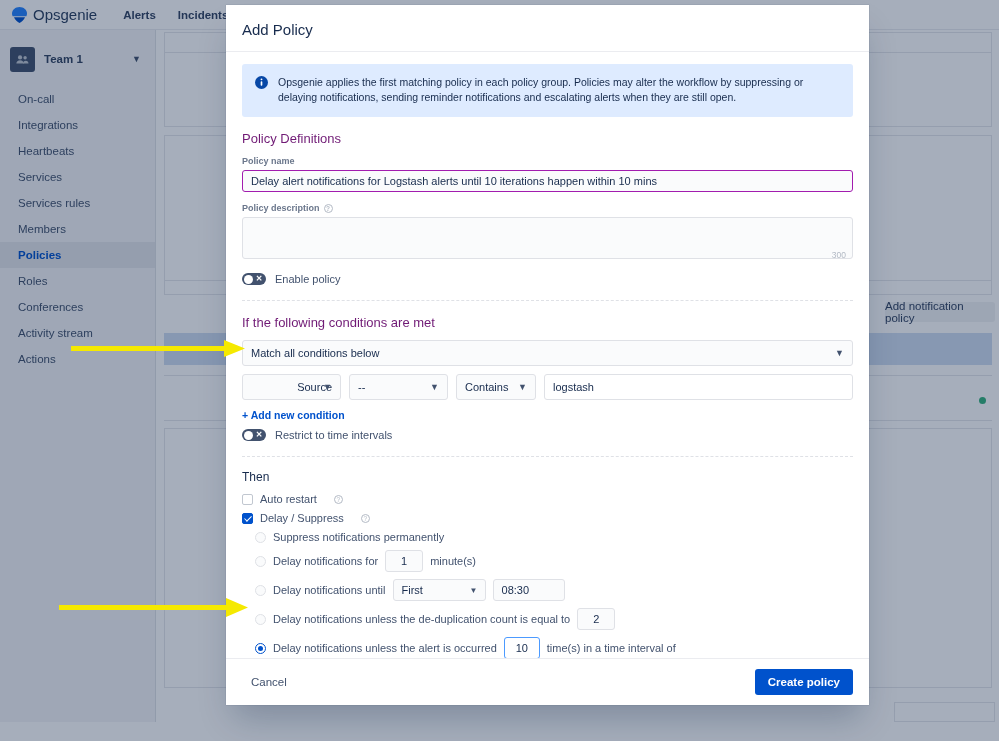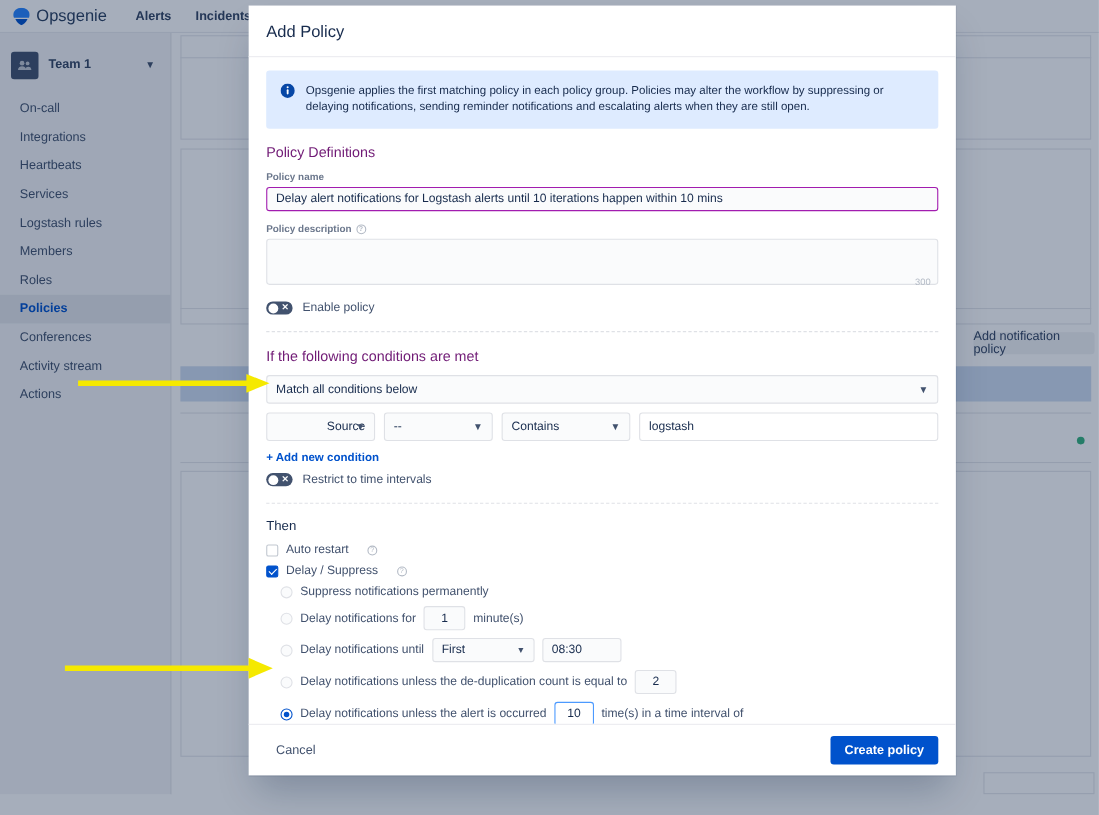--- a/index.html
+++ b/index.html
@@ -204,21 +204,21 @@
   }
   .sel-input .chev {
     position: absolute; right: 8px; top: 50%; transform: translateY(-50%);
     color: #42526e; font-size: 9px;
   }
   .match-select { margin-bottom: 8px; }
 
   .cond-row { display: flex; gap: 8px; }
   .cond-row .c1 { width: 99px; flex: 0 0 auto; justify-content: flex-end; }
   .cond-row .c2 { width: 99px; flex: 0 0 auto; }
-  .cond-row .c3 { width: 117px; flex: 0 0 auto; }
+  .cond-row .c3 { width: 80px; flex: 0 0 auto; }
   .cond-row .c4 { flex: 1 1 auto; background: #ffffff; }
 
   .add-cond {
     margin-top: 9px; font-size: 10.5px; color: #0052cc;
     font-weight: 600; cursor: pointer;
   }
 
   
   .then-title {
     font-size: 12px; color: #172b4d; font-weight: 500;
@@ -334,24 +334,24 @@
           <path d="M8.6 11 c0-2.2 1.4-3.6 3.4-3.6 s3.4 1.4 3.4 3.6 Z" fill="#c1c7d0"></path>
         </svg>
       </div>
       <span class="team-name">Team 1</span>
       <span class="caret">▼</span>
     </div>
     <div class="side-item">On-call</div>
     <div class="side-item">Integrations</div>
     <div class="side-item">Heartbeats</div>
     <div class="side-item">Services</div>
-    <div class="side-item">Logstash rules</div>
+    <div class="side-item">Services rules</div>
     <div class="side-item">Members</div>
+    <div class="side-item active">Policies</div>
     <div class="side-item">Roles</div>
-    <div class="side-item active">Policies</div>
     <div class="side-item">Conferences</div>
     <div class="side-item">Activity stream</div>
     <div class="side-item">Actions</div>
   </div>
 
   <div id="bg-main">
     <div class="bg-card" style="left:8px; top:2px; width:828px; height:95px;"></div>
     <div class="bg-line" style="left:8px; top:22px; width:828px;"></div>
     <div class="bg-card" style="left:8px; top:105px; width:828px; height:160px;"></div>
     <div class="bg-line" style="left:8px; top:250px; width:828px;"></div>

